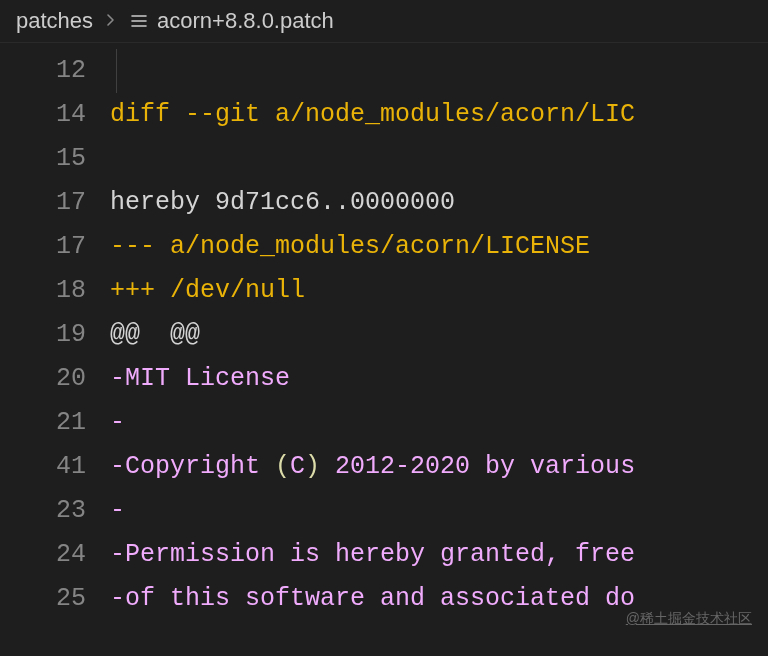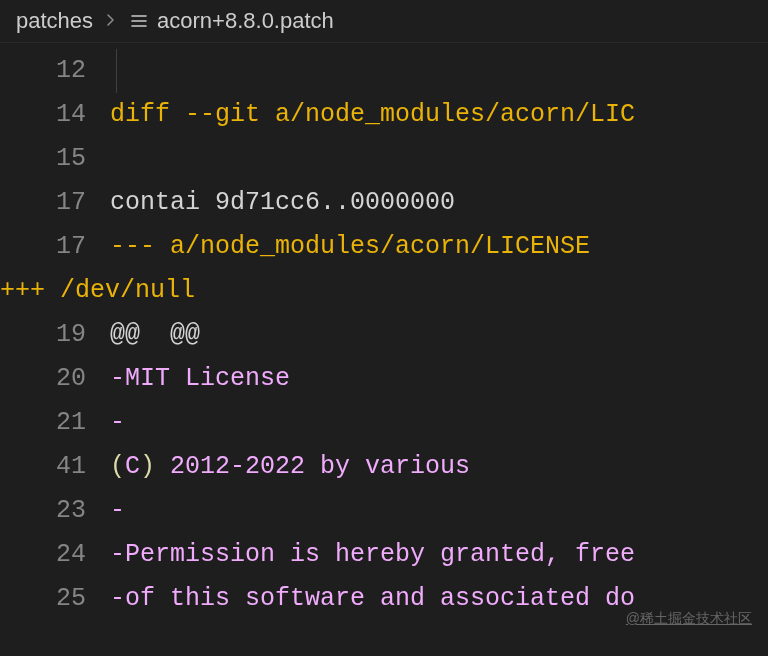--- a/index.html
+++ b/index.html
@@ -111,25 +111,25 @@
         <path d="M3 5h14M3 10h14M3 15h14" stroke="#ccc" stroke-width="1.6" stroke-linecap="round"></path>
       </svg>
   </span>
   <span>acorn+8.8.0.patch</span>
 </div>
 
 <div class="editor" id="editor">
     <div class="line"><div class="gutter">12</div><div class="indent-guide"></div><div class="code"></div></div>
     <div class="line"><div class="gutter">14</div><div class="code"><span class="tok-blue">diff --git a/node_modules/acorn/LIC</span></div></div>
     <div class="line"><div class="gutter">15</div></div>
-    <div class="line"><div class="gutter">17</div><div class="code"><span class="tok-plain">contai 9d71cc6..0000000</span></div></div>
+    <div class="line"><div class="gutter">17</div><div class="code"><span class="tok-plain">hereby 9d71cc6..0000000</span></div></div>
     <div class="line"><div class="gutter">17</div><div class="code"><span class="tok-blue">--- a/node_modules/acorn/LICENSE</span></div></div>
-    <div class="line"><div class="code"><span class="tok-blue">+++ /dev/null</span></div></div>
+    <div class="line"><div class="gutter">18</div><div class="code"><span class="tok-blue">+++ /dev/null</span></div></div>
     <div class="line"><div class="gutter">19</div><div class="code"><span class="tok-plain">@@ </span><span class="tok-plain"> @@</span></div></div>
     <div class="line"><div class="gutter">20</div><div class="code"><span class="tok-red">-MIT License</span></div></div>
     <div class="line"><div class="gutter">21</div><div class="code"><span class="tok-red">-</span></div></div>
-    <div class="line"><div class="gutter">41</div><div class="code"><span class="tok-yellow">(</span><span class="tok-red">C</span><span class="tok-yellow">)</span><span class="tok-red"> 2012-2022 by various</span></div></div>
+    <div class="line"><div class="gutter">41</div><div class="code"><span class="tok-red">-Copyright </span><span class="tok-yellow">(</span><span class="tok-red">C</span><span class="tok-yellow">)</span><span class="tok-red"> 2012-2020 by various</span></div></div>
     <div class="line"><div class="gutter">23</div><div class="code"><span class="tok-red">-</span></div></div>
     <div class="line"><div class="gutter">24</div><div class="code"><span class="tok-red">-Permission is hereby granted, free</span></div></div>
     <div class="line"><div class="gutter">25</div><div class="code"><span class="tok-red">-of this software and associated do</span></div></div>
   </div>
 
 <div class="watermark">@稀土掘金技术社区</div>
 
 </body></html>

